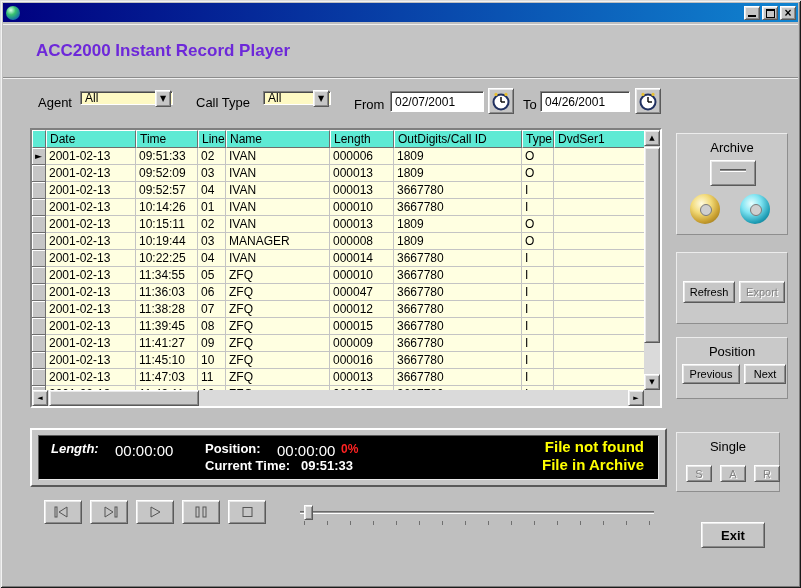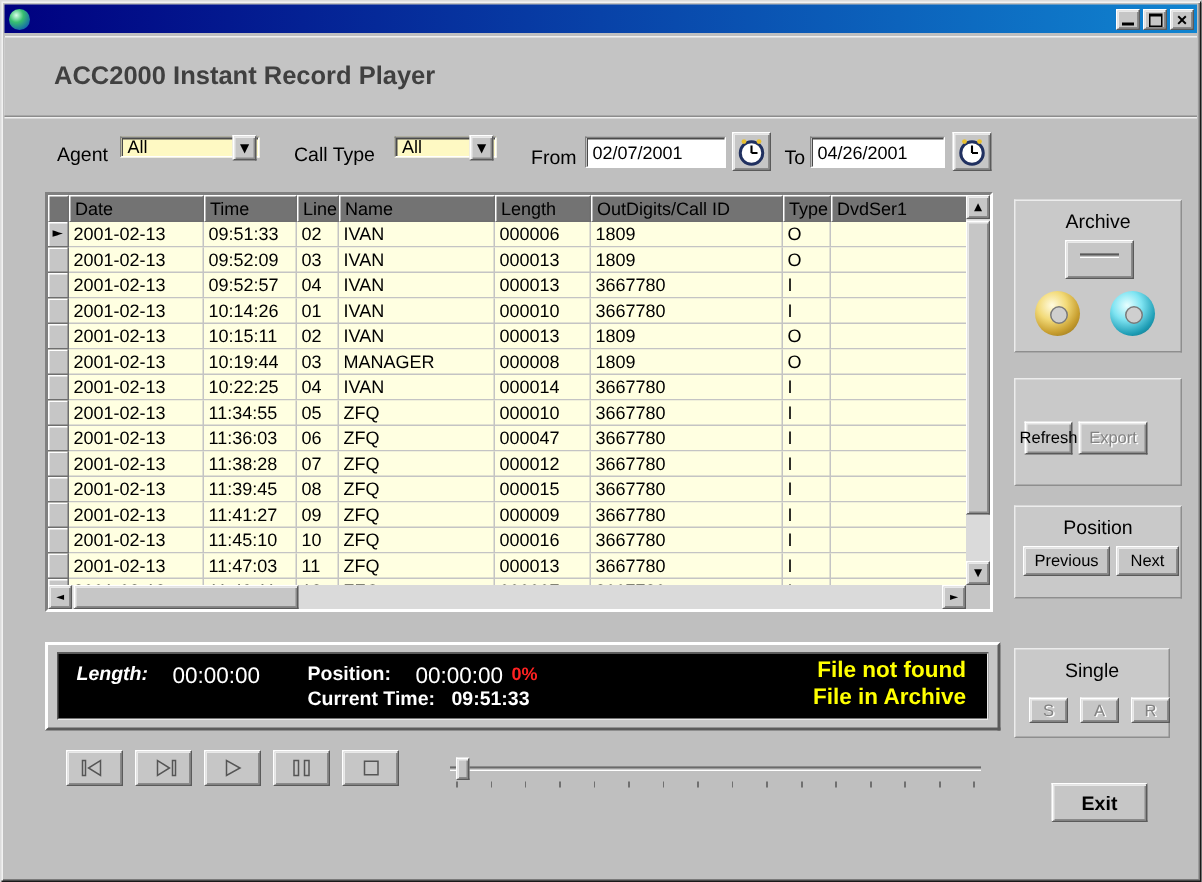--- a/index.html
+++ b/index.html
@@ -31,42 +31,42 @@
   .tb-btn { width:16px; height:14px; position:relative; font-size:10px; line-height:10px; }
   .glyph-min { position:absolute; left:3px; bottom:2px; width:8px; height:2px; background:#000; }
   .glyph-max { position:absolute; left:3px; top:2px; width:9px; height:9px;
     border:1px solid #000; border-top-width:2px; }
   .glyph-close { font-size:12px; font-weight:bold; line-height:12px; }
 
   
   .header-band { position:absolute; left:3px; top:24px; right:3px; height:54px;
     background:#c4c4c4; border-bottom:1px solid #8c8c8c;
     box-shadow: 0 1px 0 #f0f0f0 inset, 0 1px 0 #f0f0f0; }
-  .page-title { position:absolute; left:33px; top:17px; font-size:17px; font-weight:bold; color:#404040; }
+  .page-title { position:absolute; left:33px; top:17px; font-size:17px; font-weight:bold; color:#6d28d9; }
 
   
   .filter-row { position:absolute; left:3px; top:80px; right:3px; height:44px; }
   .flabel { position:absolute; font-size:13px; color:#000; }
   .combo { position:absolute; height:14px; background:#fef9c3;
     border:1px solid; border-color:#808080 #ffffff #ffffff #808080;
     box-shadow: inset 1px 1px 0 #4a4a4a; display:flex; align-items:center; }
   .combo-value { flex:1 1 auto; font-size:12px; padding-left:4px; }
   .combo-arrow { width:16px; height:17px; margin-right:1px; font-size:8px;
     font-family:"DejaVu Sans", sans-serif; }
   .date-input { position:absolute; height:21px; font-size:12px; padding:0 4px;
     background:#fff; border:1px solid; border-color:#808080 #ffffff #ffffff #808080;
     box-shadow: inset 1px 1px 0 #4a4a4a; font-family:"Liberation Sans",sans-serif; }
   .clock-btn { position:absolute; width:26px; height:26px; }
 
   
   .grid { position:absolute; left:30px; top:128px; width:632px; height:280px;
     background:#c0c0c0; border:2px solid; border-color:#808080 #ffffff #ffffff #808080; }
   .grid-view { position:absolute; left:0; top:0; right:16px; bottom:16px; overflow:hidden; background:#ffffe1; }
   table.recgrid { border-collapse:separate; border-spacing:0; table-layout:fixed; width:614px; }
-  .recgrid th { height:18px; background:#737373; font-size:12px; font-weight:normal; text-align:left;
+  .recgrid th { height:18px; background:#5eead4; font-size:12px; font-weight:normal; text-align:left;
     padding:0 3px; border:1px solid; border-color:#ffffff #6e6e6e #6e6e6e #ffffff;
     white-space:nowrap; overflow:hidden; }
   .recgrid td { height:17px; background:#ffffe1; font-size:12px; color:#000; padding:0 3px;
     border-right:1px solid #c4c4c4; border-bottom:1px solid #c4c4c4;
     white-space:nowrap; overflow:hidden; }
   .recgrid td.sel { background:#c6c6c6; text-align:center; font-size:9px; padding:0;
     font-family:"DejaVu Sans", sans-serif;
     border-right:1px solid #6e6e6e; border-bottom:1px solid #6e6e6e;
     box-shadow: inset 1px 1px 0 #ffffff; }
 
@@ -404,21 +404,21 @@
     <div class="panel-title">Archive</div>
     <span class="btn drive-icon">
       <span class="drive-slot"></span>
     </span>
     <span class="cd cd-gold"></span>
     <span class="cd cd-cyan"></span>
   </div>
 
   <div class="panel" style="left:676px; top:252px; width:112px; height:72px;">
     <div class="mode-btns">
-      <span class="btn" style="width:32px;">Refresh</span>
+      <span class="btn" style="width:52px;">Refresh</span>
       <span class="btn disabled" style="width:46px;">Export</span>
     </div>
   </div>
 
   <div class="panel" style="left:676px; top:337px; width:112px; height:62px;">
     <div class="panel-title">Position</div>
     <div class="pos-btns">
       <span class="btn" style="width:58px;">Previous</span>
       <span class="btn" style="width:42px;">Next</span>
     </div>

